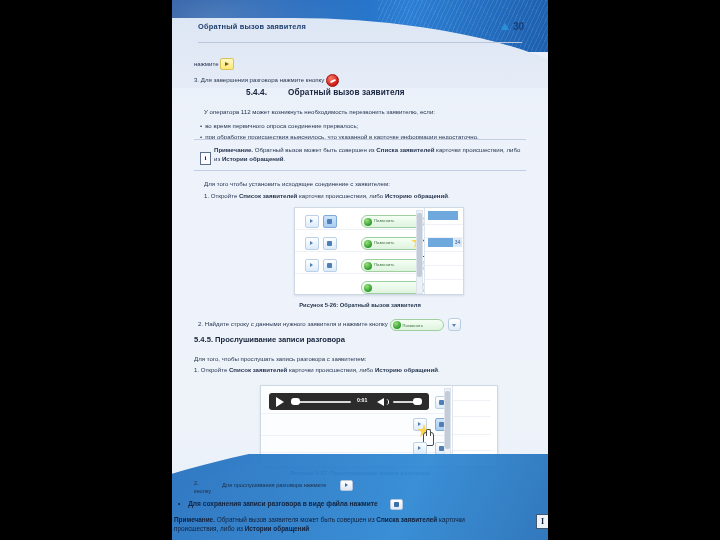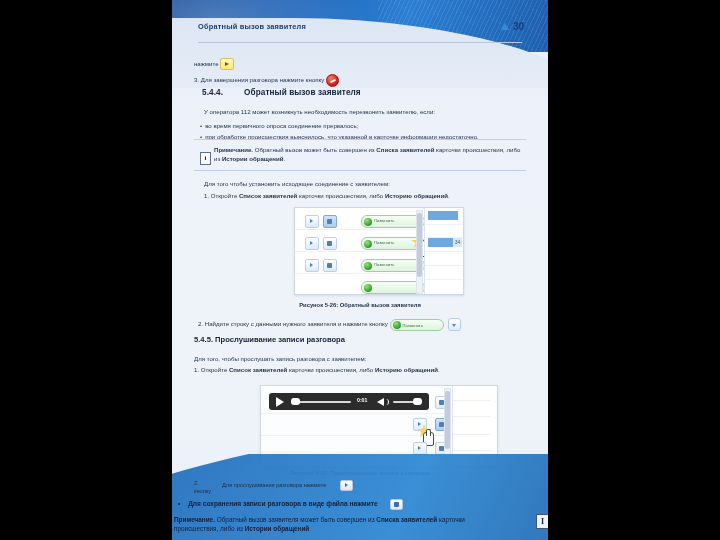--- a/index.html
+++ b/index.html
@@ -60,21 +60,21 @@
     position:absolute;left:26px;top:20px;width:324px;height:1px;background:#b9c6dc;
   }
 
   
   .doc{
     position:absolute;left:0;top:52px;width:376px;height:430px;
     color:#20304a;
   }
   .txt{position:absolute;font-size:6.1px;line-height:8px;color:#24344e;white-space:nowrap;}
   .b{font-weight:bold;}
-  .h3{position:absolute;font-size:8.2px;font-weight:bold;color:#16233c;letter-spacing:.1px;}
+  .h3{position:absolute;font-size:8.2px;font-weight:bold;color:#16233c;letter-spacing:.1px;margin-left:44px;}
   .h3 .num{display:inline-block;width:42px;}
   .h4{position:absolute;font-size:7.6px;font-weight:bold;color:#16233c;}
 
   .bullet{position:absolute;font-size:6.1px;line-height:8px;color:#24344e;white-space:nowrap;}
   .bullet::before{content:"•";margin-right:3px;color:#24344e;}
 
   
   .chip{
     display:inline-block;vertical-align:middle;width:11px;height:9px;border-radius:2px;
     border:1px solid #b7c8de;background:linear-gradient(180deg,#ffffff,#dce8f6);

